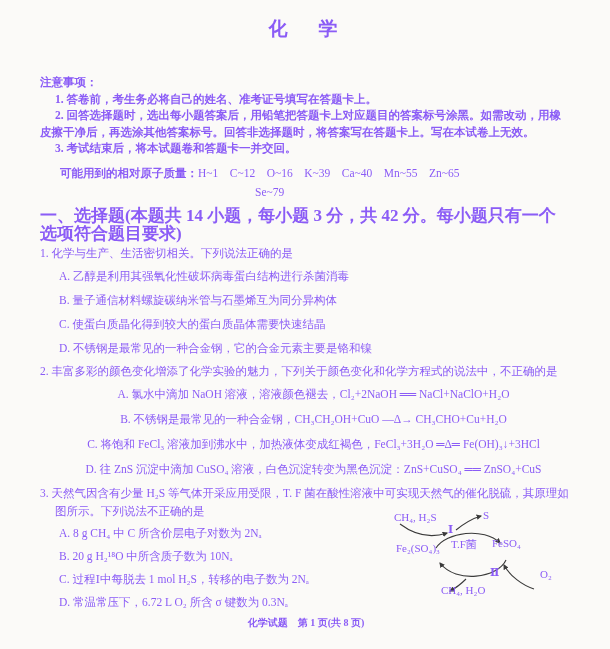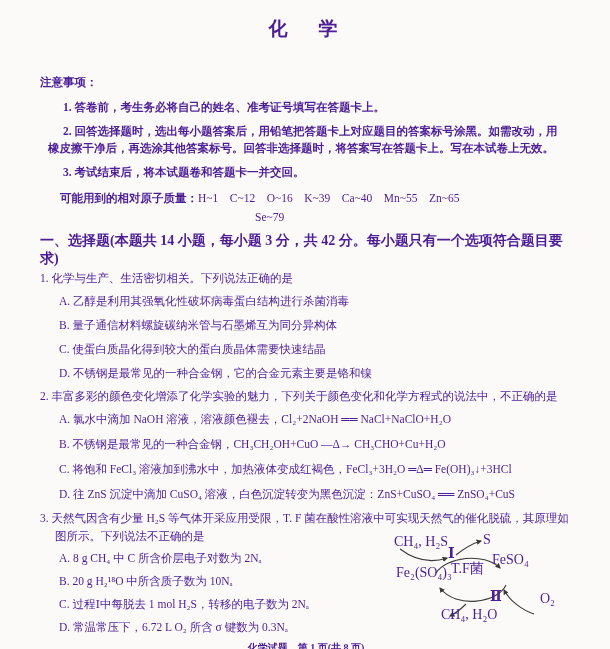--- a/index.html
+++ b/index.html
@@ -1,70 +1,70 @@
 <!DOCTYPE html>
 <html><head>
 <meta charset="utf-8">
 <style>
   html,body{margin:0;padding:0;background:#e8e8e6;}
   .page{
     position:relative;
     width:610px;height:649px;
     margin:0 auto;
     background:#fbfaf8;
-    color:#4c1d95;
+    color:#8b5cf6;
     font-family:"Liberation Serif","DejaVu Serif",serif;
     overflow:hidden;
     box-sizing:border-box;
     padding:14px 38px 0 40px;
   }
   .title{
     margin:2px 0 0;
     text-align:center;
     font-size:19px;
     font-weight:bold;
     letter-spacing:6px;
   }
   .notices{margin-top:32px;font-size:11.5px;line-height:16.5px;font-weight:bold;}
   .notices-heading{margin:0;}
-  .notice{margin:8px;text-indent:15px;}
+  .notice{margin:0;text-indent:15px;}
   .masses{margin-top:7px;font-size:11.5px;line-height:19px;}
   .masses-line1{margin:0;text-indent:20px;}
   .masses-label{font-weight:bold;}
   .masses-line2{margin:0 0 0 215px;}
-  .section-heading{margin:5px 0 0;font-size:14px;line-height:18px;font-weight:bold;}
+  .section-heading{margin:5px 0 0;font-size:17px;line-height:18px;font-weight:bold;}
   .question{margin:0;font-size:11.5px;}
   .stem{margin:1px 0 0;line-height:18px;padding-left:15px;text-indent:-15px;}
   .options p{margin:4px;padding-left:15px;}
   .q1 .options p{line-height:20px;}
-  .q2 .options p{line-height:21px;}
+  .q2 .options p{line-height:21px;text-align:center;}
   .q3{position:relative;}
   .q3 .options p{line-height:19px;}
   .footer{
     margin-top:4px;
     text-align:center;
     font-size:10px;
     font-weight:bold;
   }
   
   .diagram{
     position:absolute;
     top:26px;left:348px;
     width:178px;height:92px;
-    font-size:14px;
+    font-size:11px;
     line-height:10px;
   }
   .diagram svg{position:absolute;top:0;left:0;}
   .diagram span{position:absolute;white-space:nowrap;}
   .d-topleft{left:6px;top:2px;}
   .d-step1{left:60px;top:14px;font-weight:bold;}
   .d-topright{left:95px;top:0px;}
   .d-left{left:8px;top:33px;}
   .d-center{left:63px;top:29px;}
-  .d-right{left:104px;top:20px;}
+  .d-right{left:104px;top:28px;}
   .d-step2{left:102px;top:57px;font-weight:bold;}
   .d-bottom{left:53px;top:75px;}
   .d-o2{left:140px;top:59px;margin-left:12px;}
 </style>
 </head>
 <body>
 
 <div class="page">
 
   <h1 class="title">化　学</h1>

